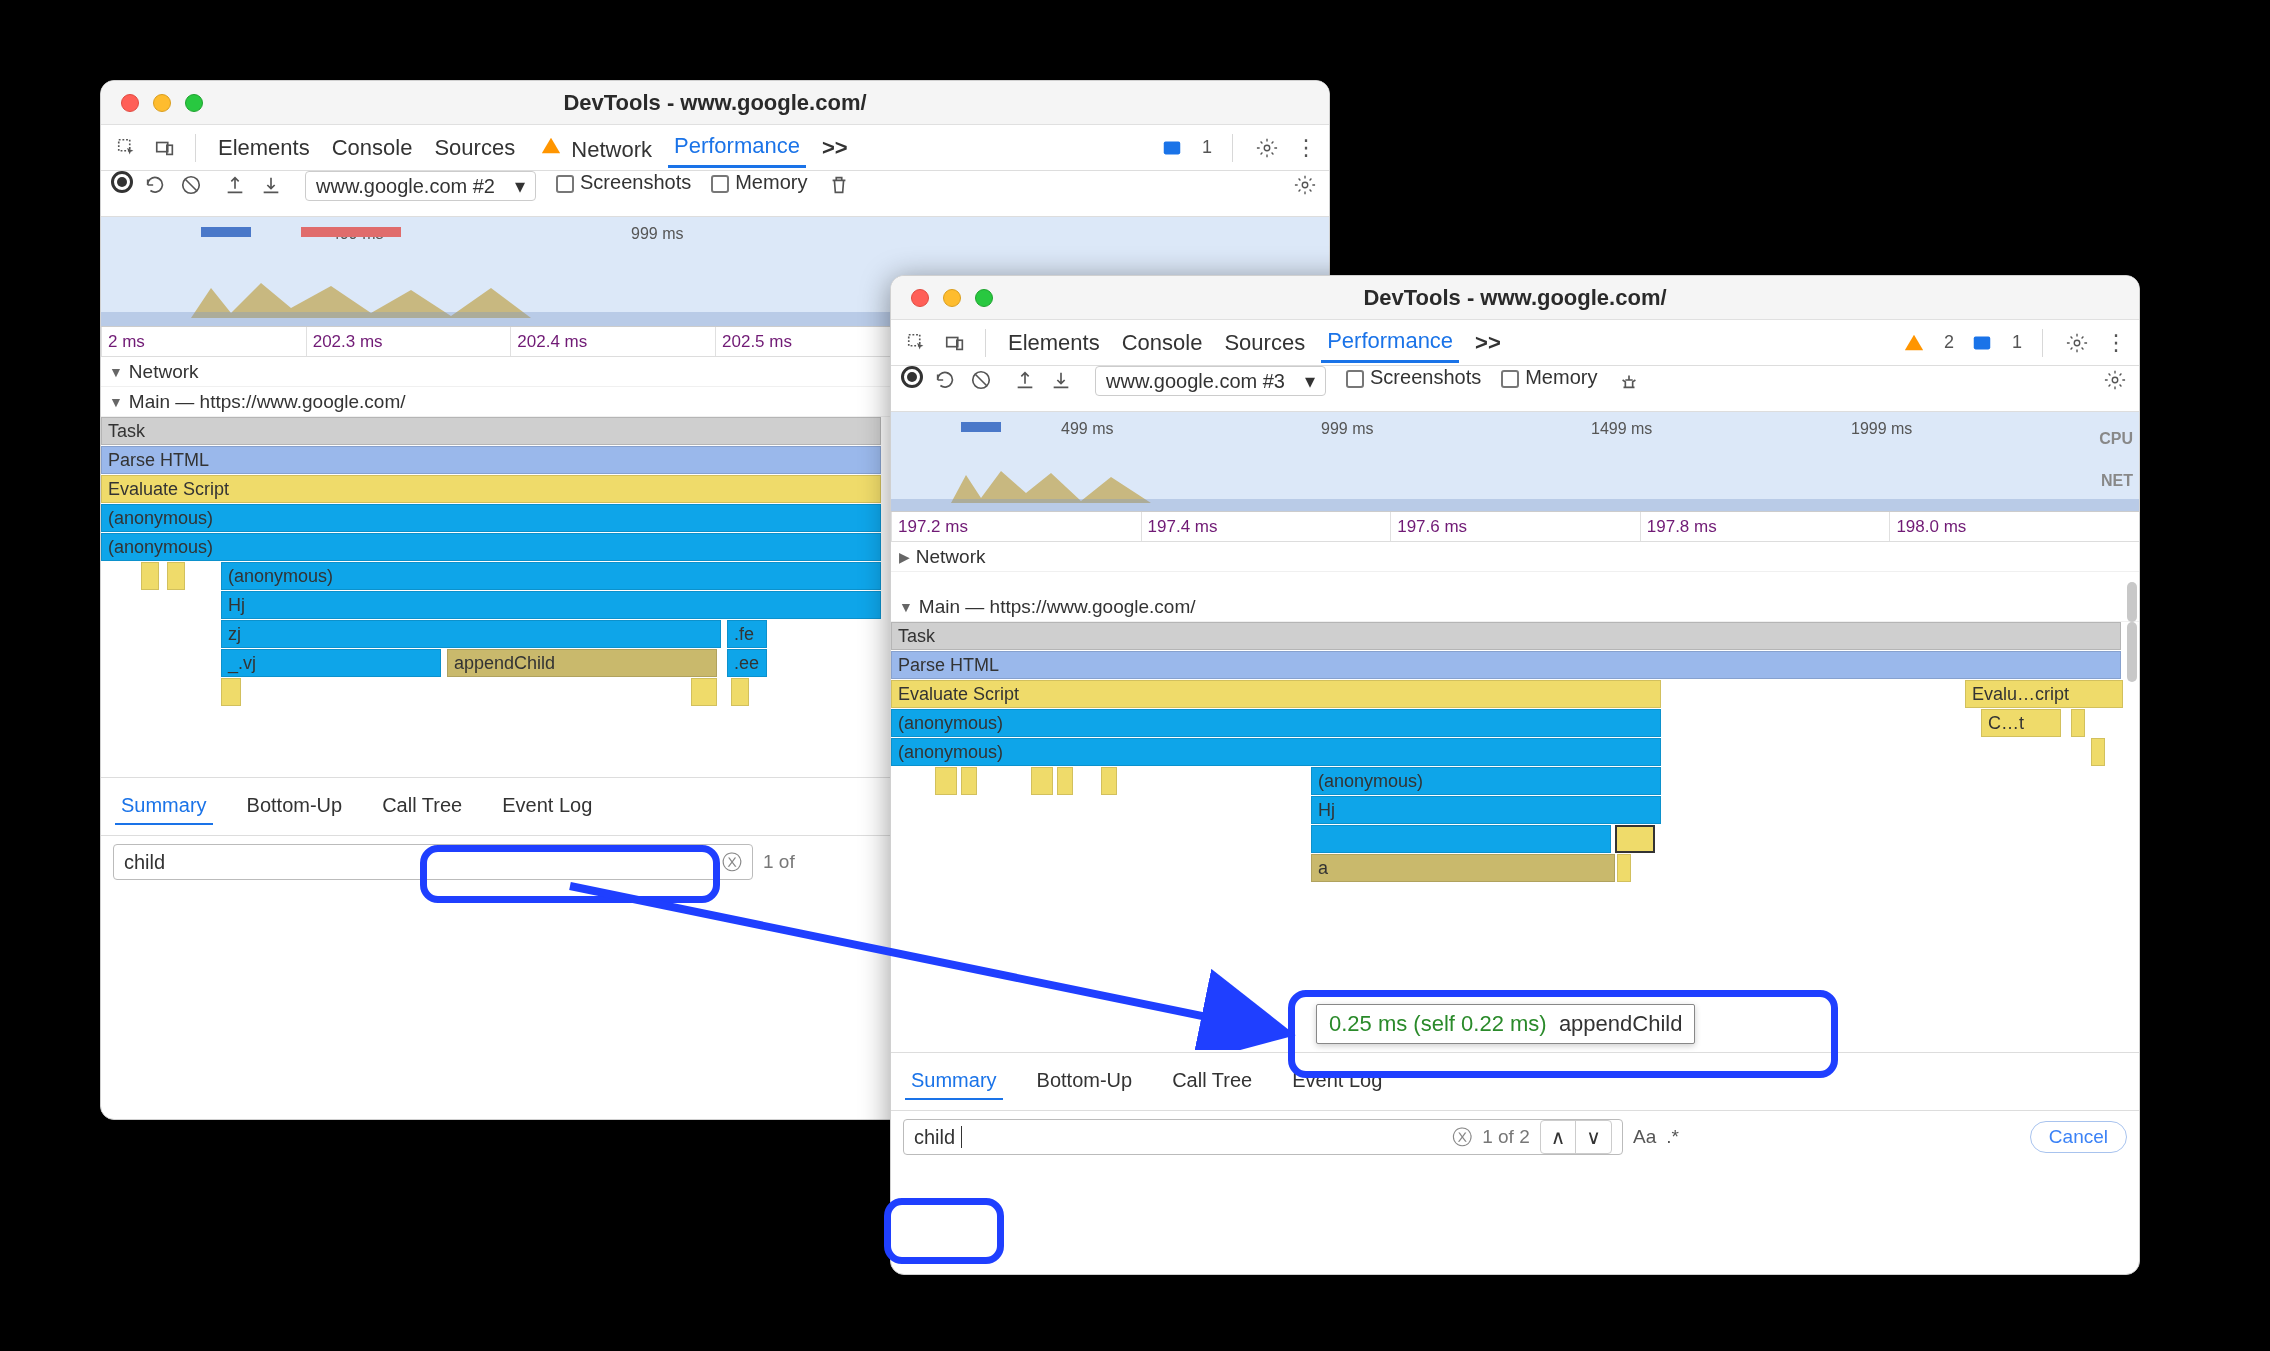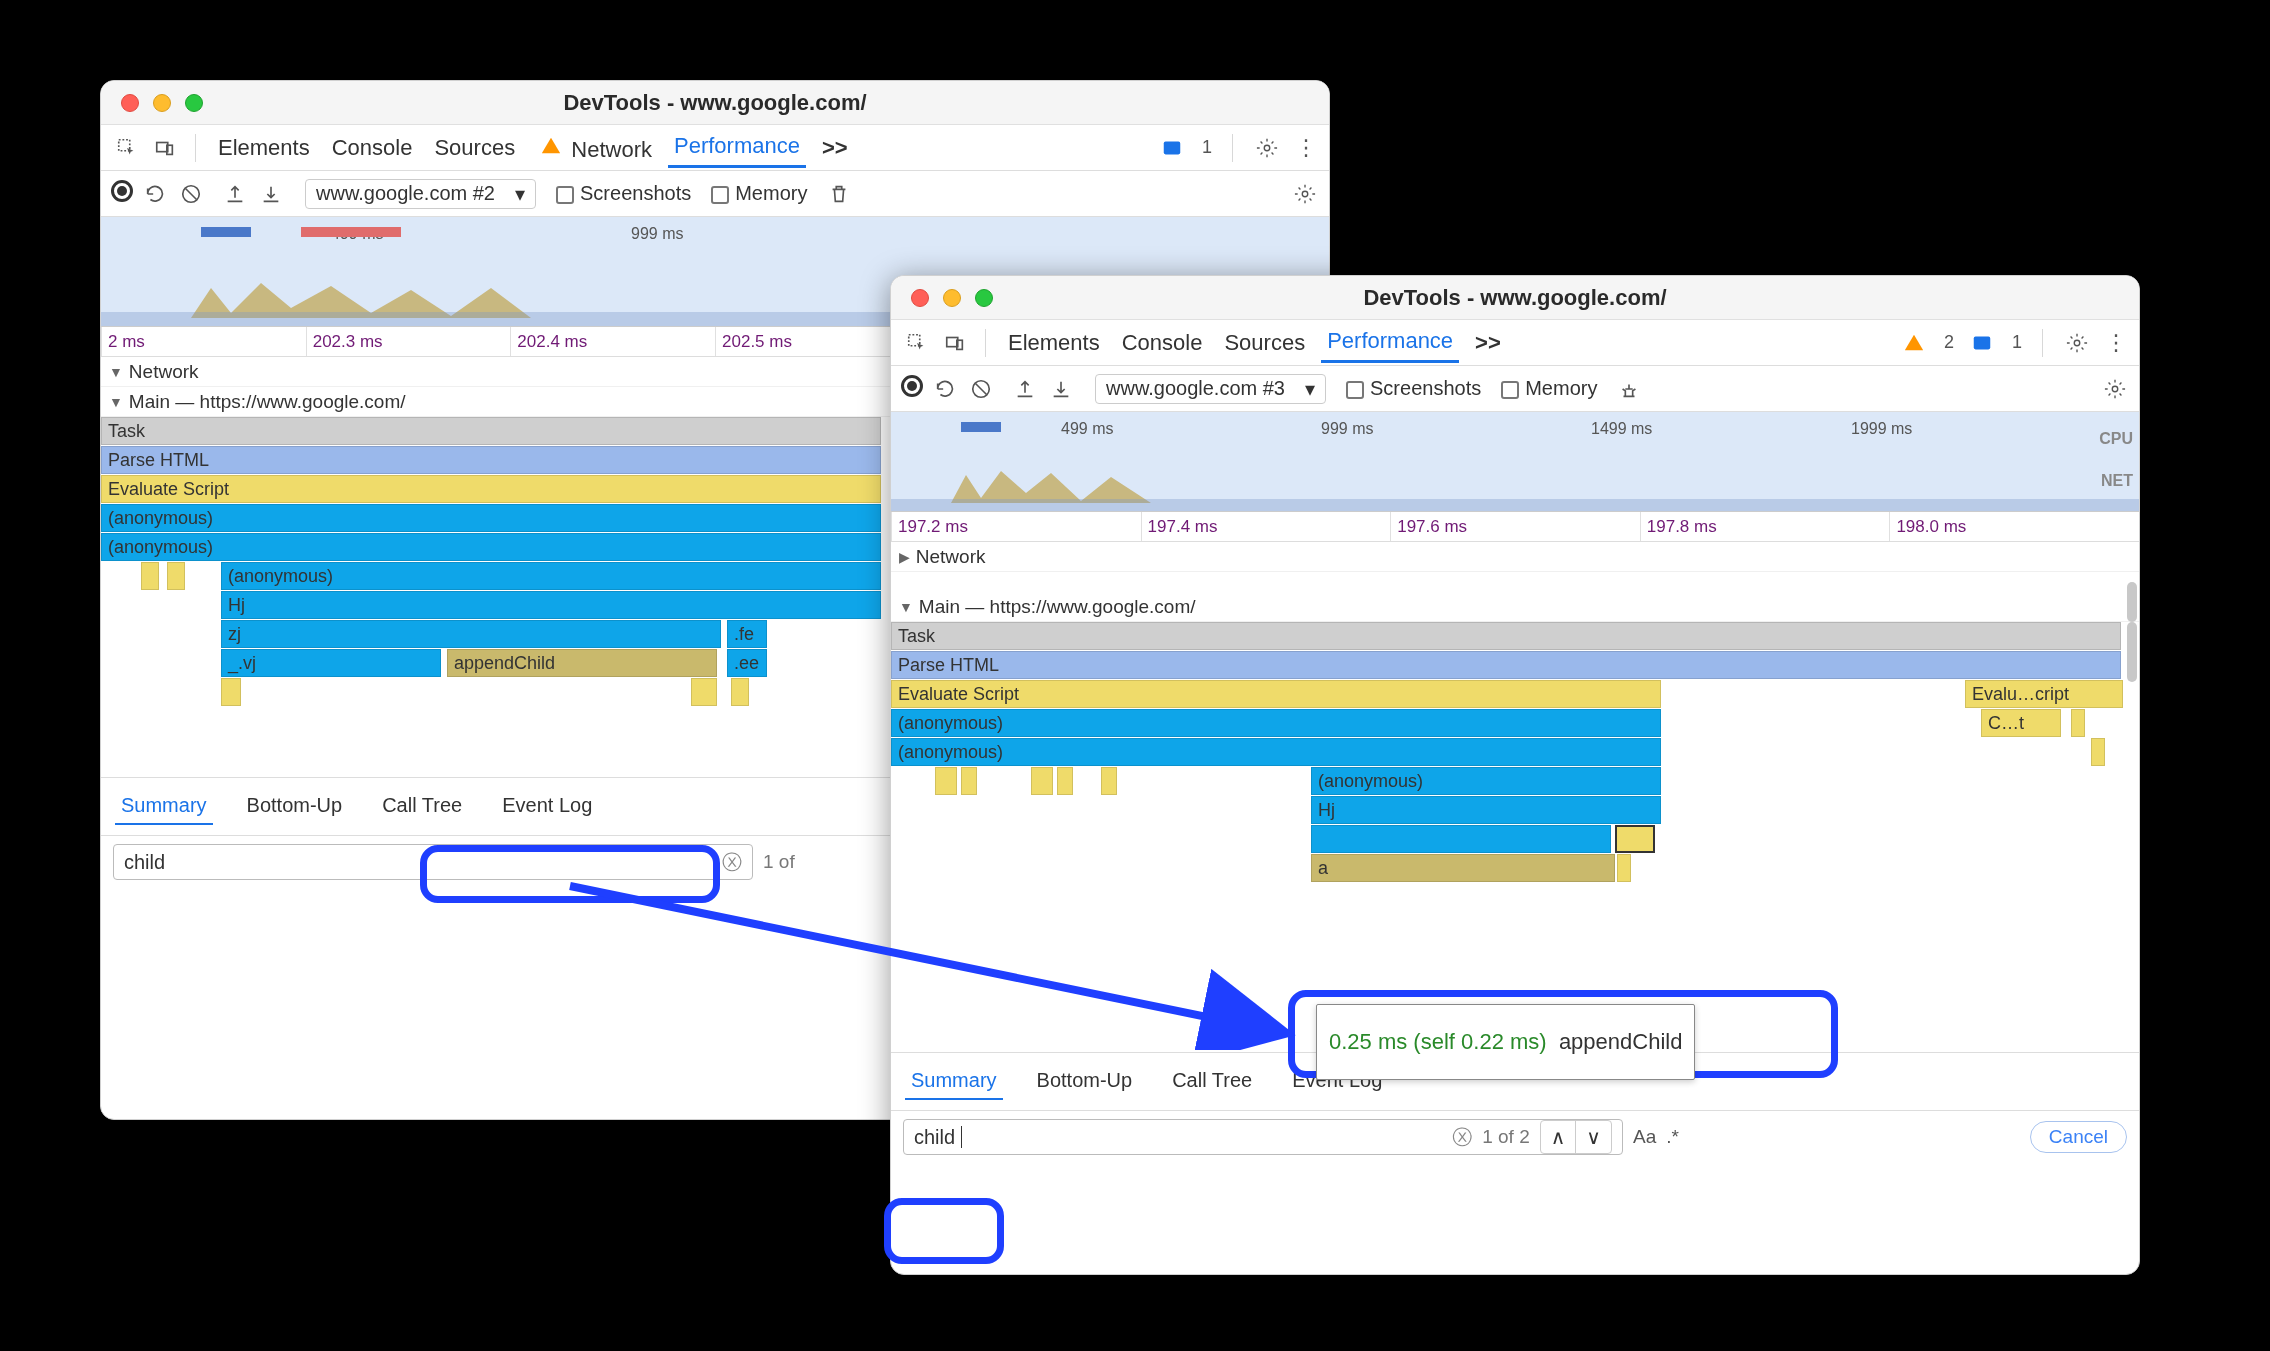--- a/index.html
+++ b/index.html
@@ -48,21 +48,21 @@
   .tab.active { color: #1a73e8; border-bottom: 3px solid #1a73e8; font-weight: 400; }
   .icon { display: inline-flex; align-items: center; justify-content: center; width: 28px; height: 28px; color: #555; }
   .icon svg { width: 22px; height: 22px; fill: none; stroke: currentColor; stroke-width: 1.8; }
   .icon.filled svg { fill: currentColor; stroke: none; }
   .icon.gear svg { stroke-width: 1.5; }
   .icon.warn { color: #ff9500; }
   .icon.blue { color: #1a73e8; }
   .badge { font-size: 18px; color: #555; margin-left: 2px; }
   .perf-toolbar {
     display: flex;
-    align-items: center;
+    align-items: flex-start;
     height: 46px;
     border-bottom: 1px solid #ddd;
     padding: 0 10px;
     gap: 8px;
     font-size: 20px;
   }
   .record-circle { display:inline-block; width:22px; height:22px; border-radius:50%; border:3px solid #333; }
   .record-circle::after{content:"";display:block;width:10px;height:10px;border-radius:50%;background:#333;margin:3px auto;}
   .checkbox { width: 18px; height: 18px; border: 2px solid #777; border-radius: 3px; display: inline-block; vertical-align: middle; margin-right: 6px; }
   .dropdown { display:flex; align-items:center; border: 1px solid #ccc; border-radius:4px; padding:2px 10px; margin: 0 4px; font-size:20px; gap:20px; }
@@ -112,21 +112,21 @@
   .nav-buttons { border:1px solid #ccc; border-radius:4px; display:flex; }
   .nav-buttons span { padding:4px 10px; border-right:1px solid #ccc; }
   .nav-buttons span:last-child { border-right:none; }
   .cancel-btn {
     border:1px solid #a8c3ee; color:#3b82f6; border-radius:18px; padding:4px 18px; font-size:19px; margin-left:auto;
   }
   .highlight-ring {
     position:absolute; border:7px solid #1f3fff; border-radius:18px; pointer-events:none;
   }
   .tooltip {
-    position:absolute; background:#fff; border:1px solid #888; padding:24px 12px; font-size:22px;
+    position:absolute; background:#fff; border:1px solid #888; padding:6px 12px; font-size:22px;
     border-radius:2px; box-shadow:0 2px 6px rgba(0,0,0,0.2);
   }
   .tooltip .time { color:#2a8a2a; }
   .arrow { position:absolute; pointer-events:none; }
   .more-icons { margin-left:auto; display:flex; align-items:center; gap:14px; }
   .vdots { letter-spacing:0; line-height:1; font-size:22px; color:#555; }
   .scroll-thumb { position:absolute; right:2px; width:10px; border-radius:5px; background:#c8c8c8; }
 </style>
 </head>
 <body>

